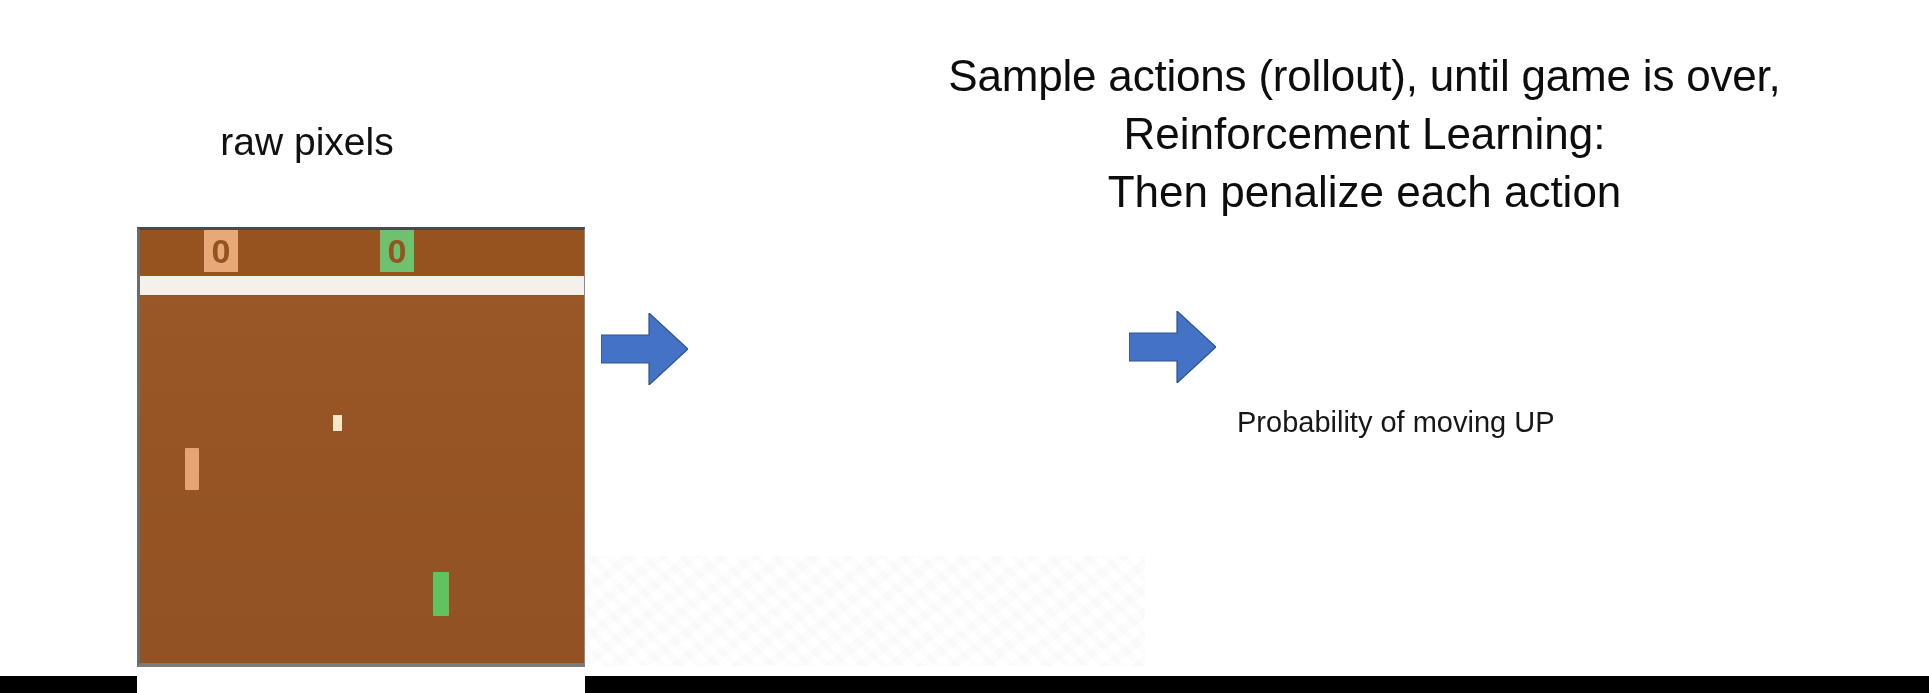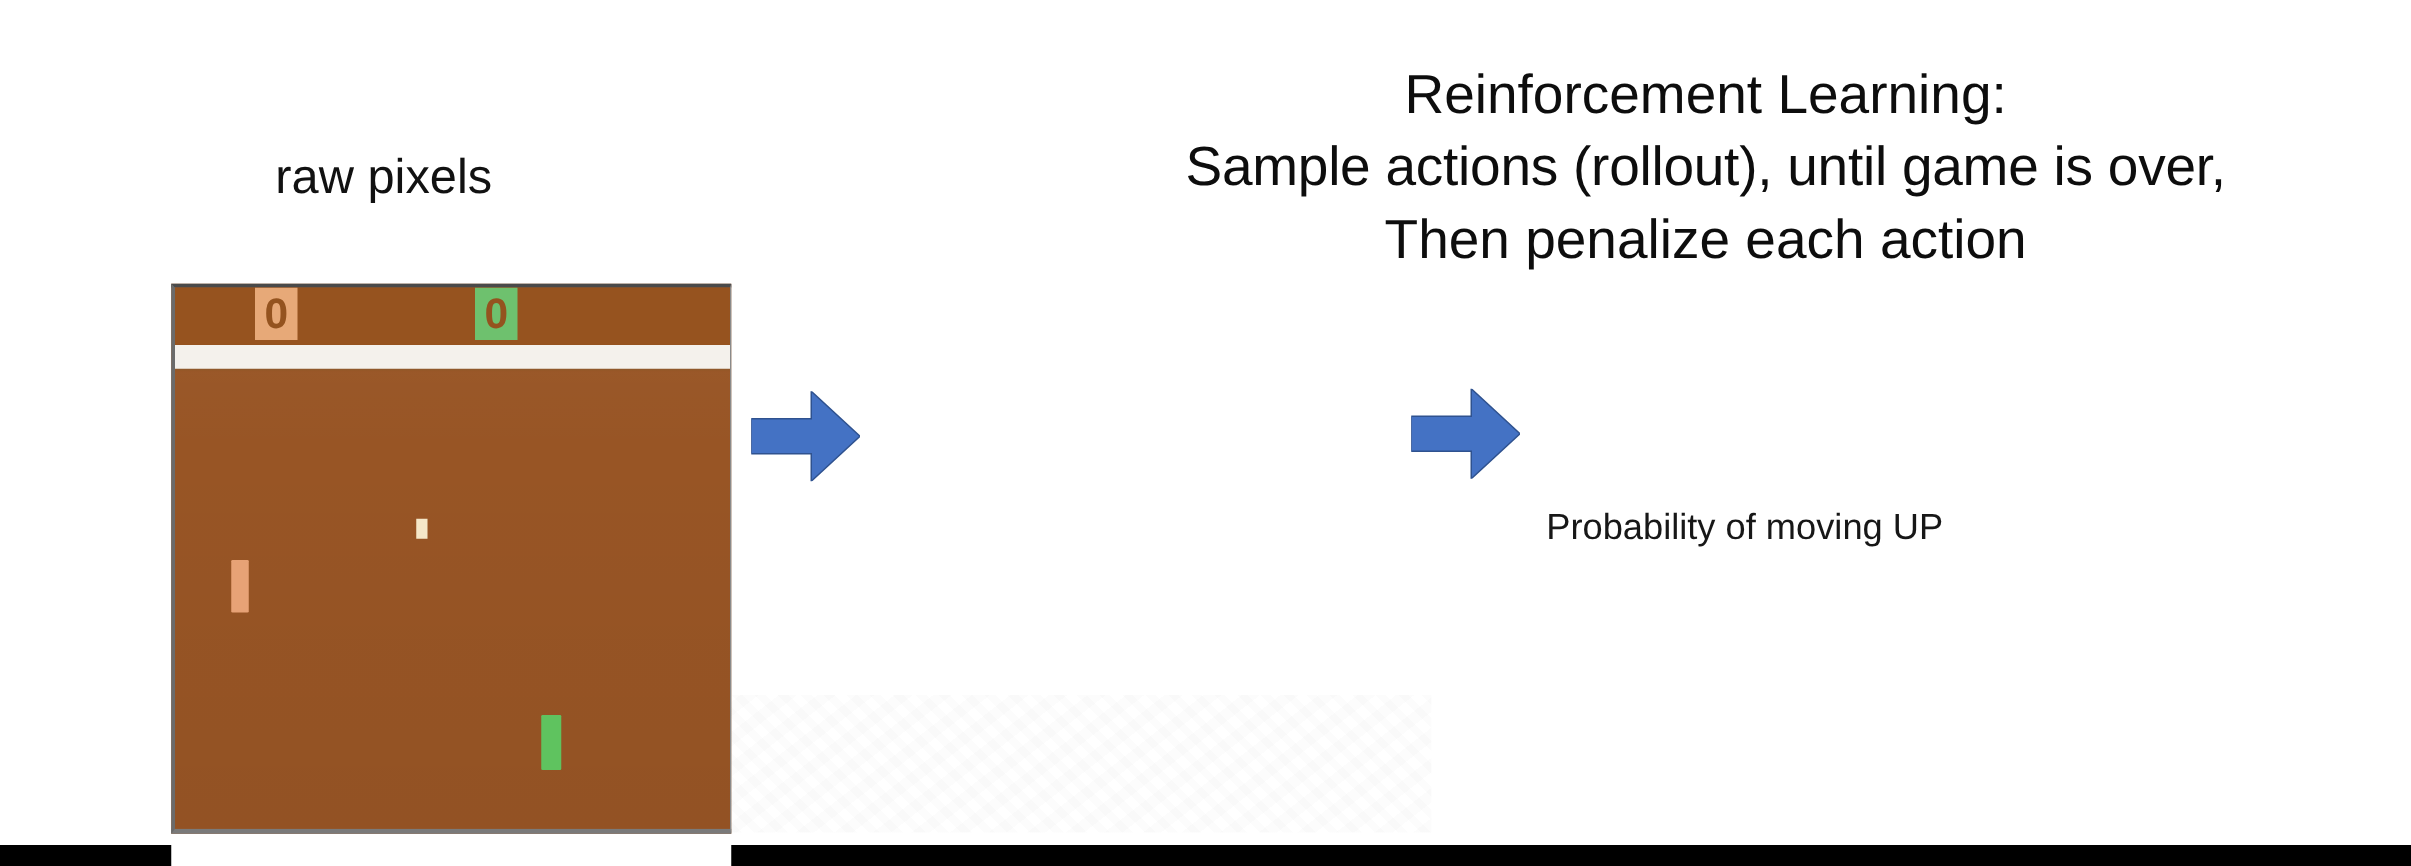--- a/index.html
+++ b/index.html
@@ -215,22 +215,22 @@
       repeating-linear-gradient(-38deg, rgba(0,0,0,0.010) 0 9px, rgba(0,0,0,0) 9px 19px);
     pointer-events: none;
   }
 </style>
 </head>
 <body>
 
 <div id="slide">
 
   <div id="title-block">
+    <span class="title-line" id="title-line-2">Sample actions (rollout), until game is over,</span>
     <span class="title-line" id="title-line-1">Reinforcement Learning:</span>
-    <span class="title-line" id="title-line-2">Sample actions (rollout), until game is over,</span>
     <span class="title-line" id="title-line-3">Then penalize each action</span>
   </div>
 
   <div id="raw-pixels-label">raw pixels</div>
 
   <div id="pong-screen">
     <div id="pong-field">
       <div class="pong-band-top"></div>
       <div class="score" id="score-left">0</div>
       <div class="score" id="score-right">0</div>

